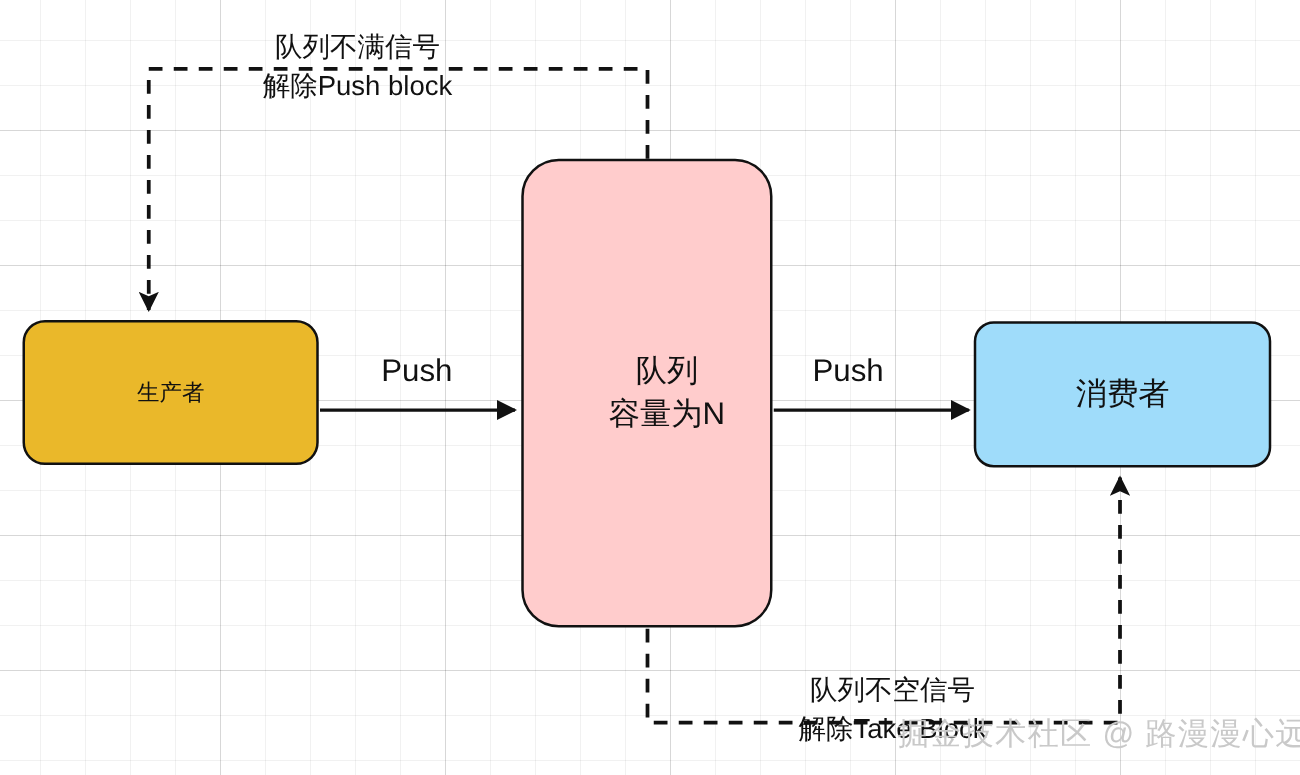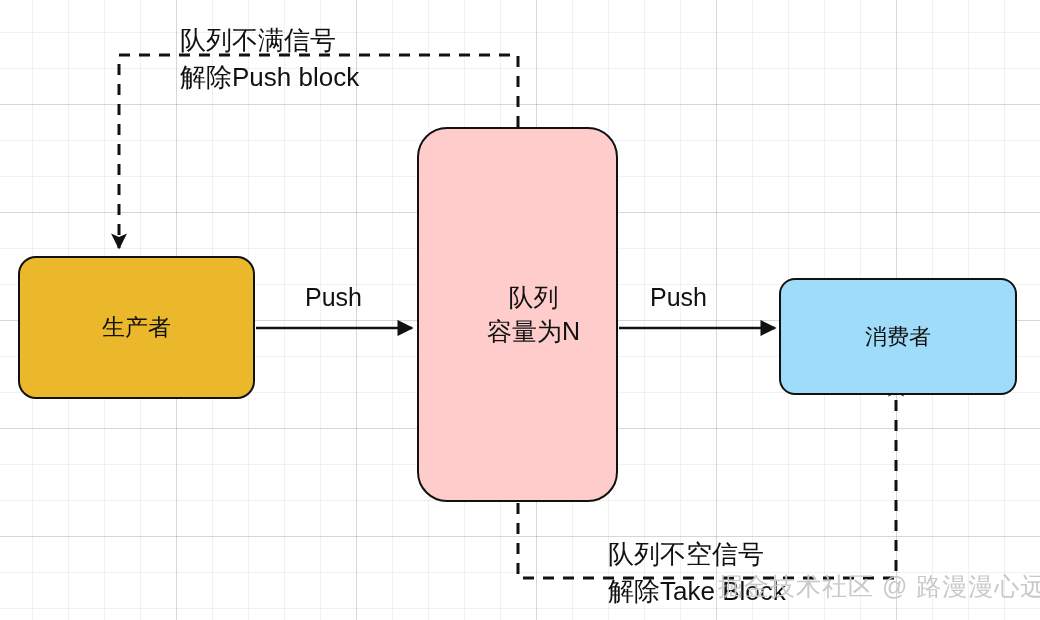--- a/index.html
+++ b/index.html
@@ -46,46 +46,45 @@
     text-align: center;
     color: #111111;
     line-height: 1.34;
     white-space: pre-line;
   }
 
   #node-producer {
     left: 18px;
     top: 256px;
     width: 237px;
-    height: 143px;
+    height: 116px;
     border-radius: 18px;
     background: #EAB82A;
-    font-size: 23px;
+    font-size: 18px;
   }
 
   #node-queue {
     left: 417px;
     top: 127px;
     width: 201px;
     height: 375px;
     border-radius: 30px;
     background: #FFCCCC;
     font-size: 25px;
     padding-left: 32px;
   }
 
   #node-consumer {
     left: 779px;
     top: 257px;
     width: 238px;
     height: 117px;
     border-radius: 16px;
     background: #9FDCFA;
-    font-size: 22px;
-    margin-top: 21px;
+    font-size: 25px;
   }
 
   .edge-svg {
     position: absolute;
     left: 0;
     top: 0;
     width: 1040px;
     height: 620px;
     pointer-events: none;
     overflow: visible;
@@ -100,25 +99,25 @@
     text-align: center;
   }
 
   #label-push        { left: 305px; top: 281px; }
   #label-push-block  { left: 265px; top: 338px; }
   #label-take        { left: 650px; top: 281px; }
   #label-take-block  { left: 613px; top: 338px; }
 
   .signal-label {
     position: absolute;
-    font-size: 26px;
+    font-size: 22px;
     color: #111111;
     line-height: 1.42;
     white-space: pre-line;
-    text-align: left;
+    text-align: center;
   }
 
   #label-not-full  { left: 180px; top: 22px;  width: 212px; }
   #label-not-empty { left: 608px; top: 536px; width: 212px; }
 
   #watermark {
     position: absolute;
     left: 718px;
     top: 570px;
     font-size: 25px;

